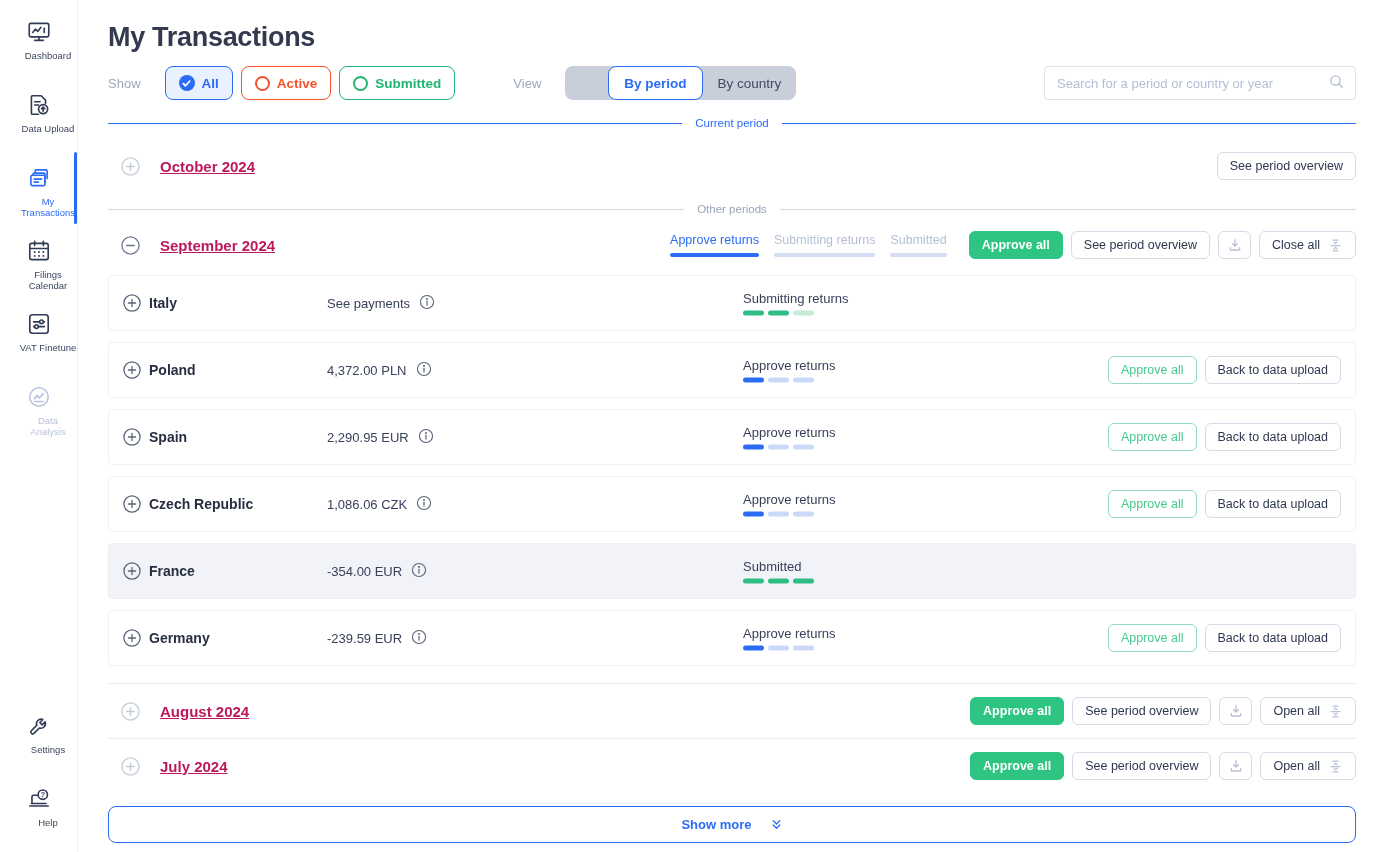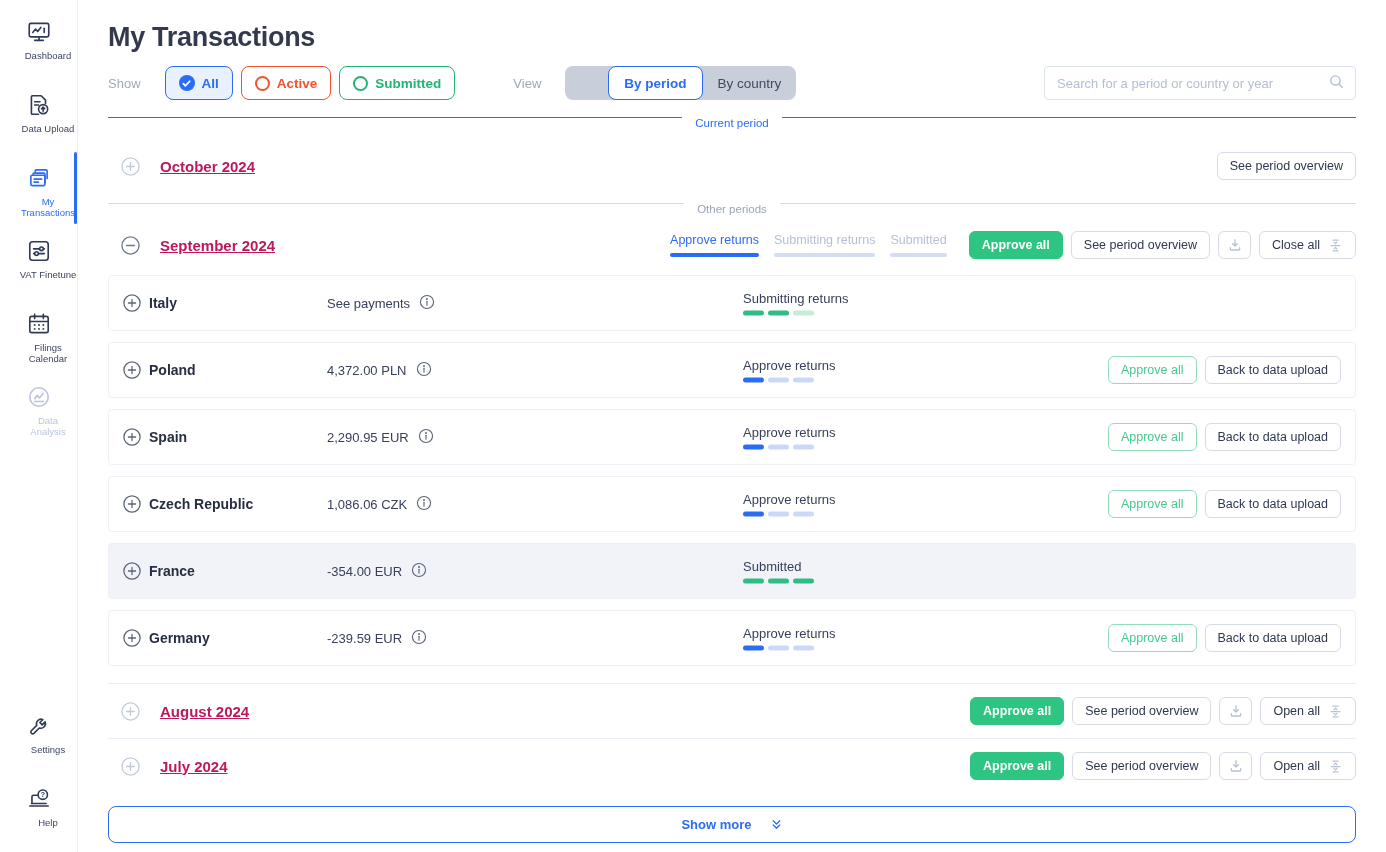--- a/index.html
+++ b/index.html
@@ -69,21 +69,21 @@
     margin-left:auto; width:312px; height:34px; border:1px solid #dce2ee; border-radius:4px;
     display:flex; align-items:center; padding:0 10px 0 12px; background:#fff;
   }
   .search-box input {
     flex:1; border:none; outline:none; font-size:13px; color:#39415a;
     font-family:inherit; background:transparent;
   }
   .search-box input::placeholder { color:#b4bdd4; }
 
   
-  .divider { display:flex; gap:13px; }
+  .divider { display:flex; align-items:center; gap:13px; }
   .divider .line { flex:1; height:1px; }
   .divider-blue { margin-top:17px; }
   .divider-blue .line { background:#2b6cf5; }
   .divider-blue .divider-label { color:#2b6cf5; }
   .divider-gray .line { background:#d4dae6; }
   .divider-gray .divider-label { color:#9aa3b8; }
   .divider-label { font-size:11.5px; }
 
   
   .period-row { display:flex; align-items:center; }
@@ -176,51 +176,51 @@
       <span class="active-bar"></span>
       <span class="side-icon">
         <svg width="26" height="26" viewBox="0 0 24 24" fill="none" stroke="currentColor" stroke-width="1.5" stroke-linecap="round" stroke-linejoin="round">
           <path d="M8.5 6.5v-1a1 1 0 0 1 1-1h9a1 1 0 0 1 1 1v7"></path>
           <path d="M6.5 9.5v-1a1 1 0 0 1 1-1h9a1 1 0 0 1 1 1v8"></path>
           <rect x="4.5" y="9.5" width="13" height="9.5" rx="1.2"></rect>
           <path d="M7.5 13h7M7.5 15.8h4"></path>
         </svg>
       </span>
       <span class="side-label">My Transactions</span>
-    </div>
-
-    <div class="side-item">
-      <span class="side-icon">
-        <svg width="26" height="26" viewBox="0 0 24 24" fill="none" stroke="currentColor" stroke-width="1.5" stroke-linecap="round" stroke-linejoin="round">
-          <rect x="3.5" y="3.5" width="17" height="17" rx="2.5"></rect>
-          <path d="M7 10h10"></path>
-            <circle cx="14.3" cy="10" r="1.7" fill="#fff"></circle>
-          <path d="M7 14.4h10"></path>
-            <circle cx="9.7" cy="14.4" r="1.7" fill="#fff"></circle>
-        </svg>
-      </span>
-      <span class="side-label">VAT Finetune</span>
     </div>
 
     <div class="side-item">
       <span class="side-icon">
         <svg width="26" height="26" viewBox="0 0 24 24" fill="none" stroke="currentColor" stroke-width="1.5" stroke-linecap="round" stroke-linejoin="round">
           <rect x="3.5" y="5" width="17" height="15" rx="1.8"></rect>
           <path d="M8 3v4M16 3v4M3.5 9.7h17"></path>
           <g fill="currentColor" stroke="none">
             <circle cx="8" cy="13" r="0.9"></circle>
               <circle cx="12" cy="13" r="0.9"></circle>
               <circle cx="16" cy="13" r="0.9"></circle>
             <circle cx="8" cy="16.5" r="0.9"></circle>
               <circle cx="12" cy="16.5" r="0.9"></circle>
               <circle cx="16" cy="16.5" r="0.9"></circle>
           </g>
         </svg>
       </span>
       <span class="side-label">Filings Calendar</span>
+    </div>
+
+    <div class="side-item">
+      <span class="side-icon">
+        <svg width="26" height="26" viewBox="0 0 24 24" fill="none" stroke="currentColor" stroke-width="1.5" stroke-linecap="round" stroke-linejoin="round">
+          <rect x="3.5" y="3.5" width="17" height="17" rx="2.5"></rect>
+          <path d="M7 10h10"></path>
+            <circle cx="14.3" cy="10" r="1.7" fill="#fff"></circle>
+          <path d="M7 14.4h10"></path>
+            <circle cx="9.7" cy="14.4" r="1.7" fill="#fff"></circle>
+        </svg>
+      </span>
+      <span class="side-label">VAT Finetune</span>
     </div>
 
     <div class="side-item disabled">
       <span class="side-icon">
         <svg width="26" height="26" viewBox="0 0 24 24" fill="none" stroke="currentColor" stroke-width="1.5" stroke-linecap="round" stroke-linejoin="round">
           <circle cx="12" cy="12" r="8.5"></circle>
           <path d="M8 13.5l2.4-3 2 2.4 3.4-4"></path>
           <path d="M8 16.2h8"></path>
         </svg>
       </span>

